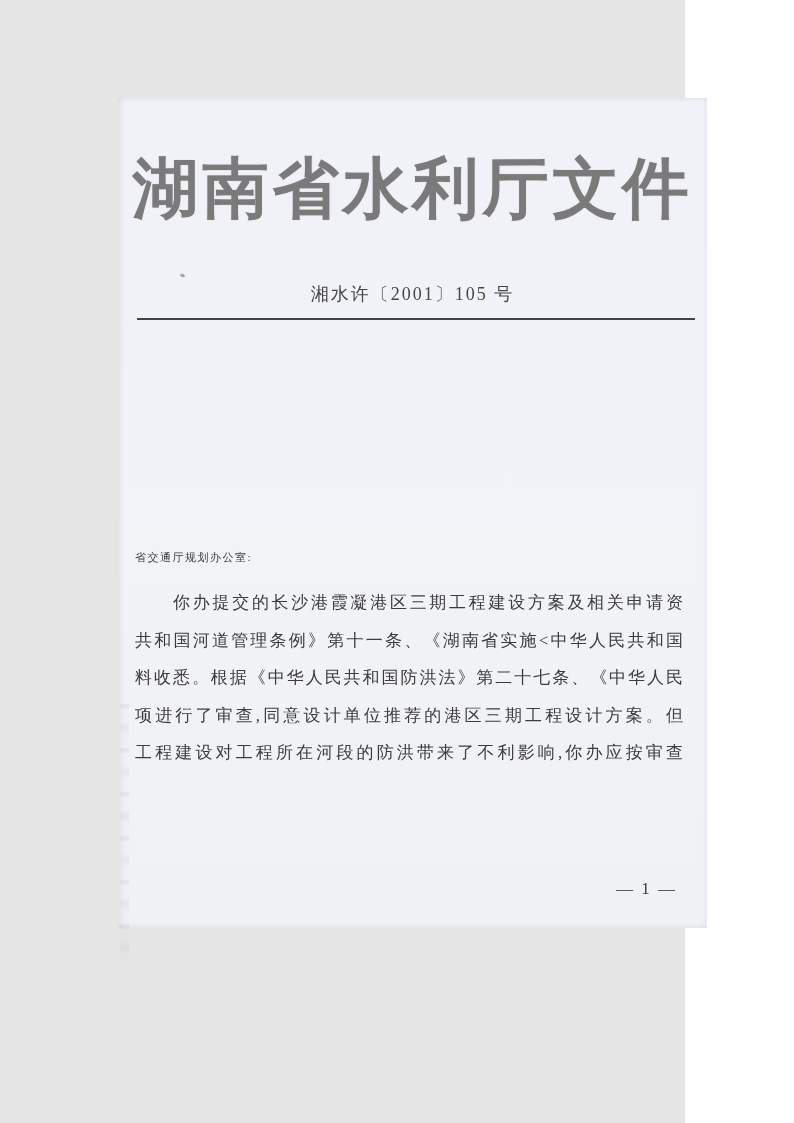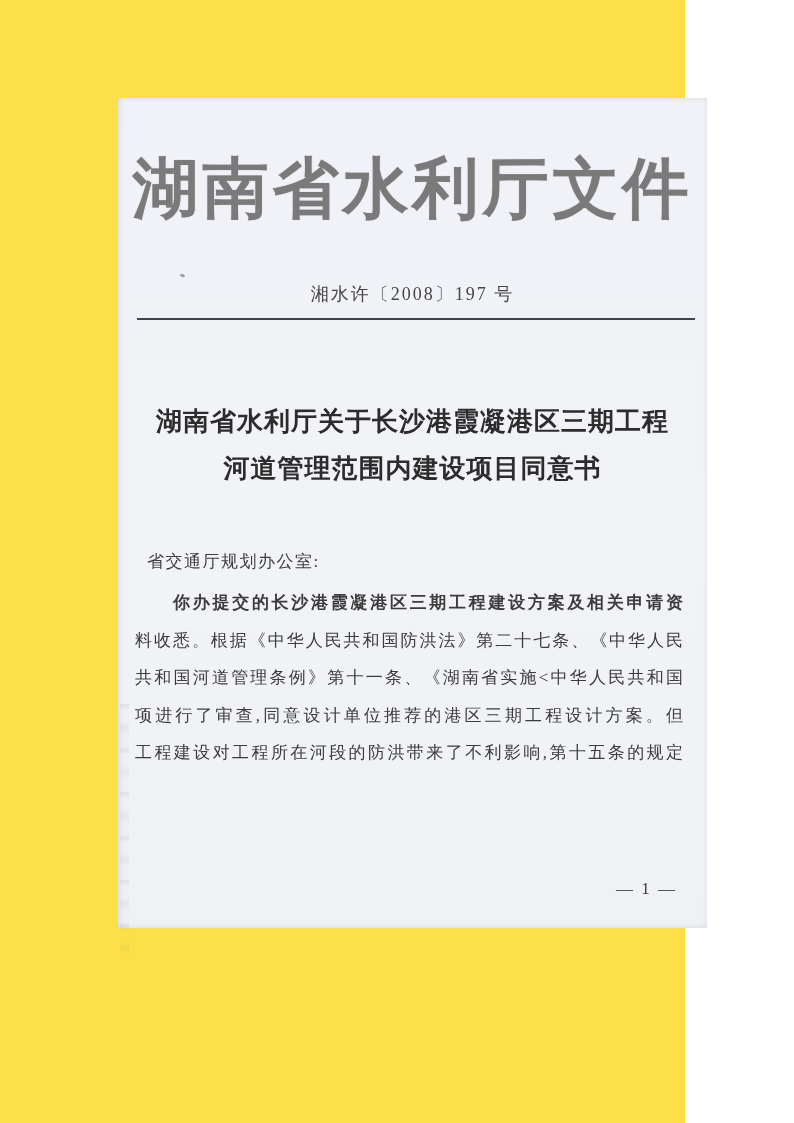--- a/index.html
+++ b/index.html
@@ -5,21 +5,21 @@
   html, body {
     margin: 0; padding: 0;
     width: 794px; height: 1123px;
     background: #ffffff;
     overflow: hidden;
     font-family: "Liberation Serif", "DejaVu Serif", serif;
   }
   .canvas {
     position: relative;
     width: 685px; height: 1123px;
-    background: #fde047;
+    background: #e5e5e5;
   }
   
   .paper {
     position: absolute;
     left: 118px; top: 98px;
     width: 589px; height: 830px;
     background: linear-gradient(180deg, #f1f2f7 0%, #f2f3f7 55%, #f0f1f5 100%);
     box-shadow: inset 4px 0 9px -4px rgba(100,105,125,0.18),
                 inset -3px 0 7px -4px rgba(100,105,125,0.10),
                 inset 0 3px 7px -4px rgba(100,105,125,0.10),
@@ -60,40 +60,40 @@
     text-align: center;
     font-size: 26px;
     font-weight: 700;
     line-height: 47px;
     letter-spacing: 1px;
     color: #2c2c2c;
     white-space: nowrap;
   }
   .salutation {
     position: absolute;
-    left: 29px; top: 452px;
-    font-size: 17px;
+    left: 17px; top: 452px;
+    font-size: 11px;
     letter-spacing: 1.5px;
     color: #3c3c3c;
     white-space: nowrap;
   }
   .body-block {
     position: absolute;
     left: 17px; top: 486px;
     width: 548px;
     font-size: 17px;
     line-height: 37.5px;
     color: #3c3c3c;
   }
   .bline {
     text-align: justify;
     text-align-last: justify;
     white-space: nowrap;
   }
-  .bline.indent { text-indent: 38px; font-weight: bold; }
+  .bline.indent { text-indent: 38px; }
   .page-number {
     position: absolute;
     right: 30px; top: 781px;
     font-size: 17px;
     letter-spacing: 2px;
     color: #3c3c3c;
     white-space: nowrap;
   }
   .speck {
     position: absolute;
@@ -121,37 +121,33 @@
 </head>
 <body>
 
 <div class="canvas">
   <div class="paper">
 
     <div class="masthead">湖南省水利厅文件</div>
 
     <div class="speck"></div>
 
-    <div class="doc-number">湘水许〔2008〕197 号</div>
+    <div class="doc-number">湘水许〔2001〕105 号</div>
 
     <div class="rule"></div>
 
-    <div class="doc-title">
-      <div>湖南省水利厅关于长沙港霞凝港区三期工程</div>
-      <div>河道管理范围内建设项目同意书</div>
-    </div>
 
     <div class="salutation">省交通厅规划办公室:</div>
 
     <div class="body-block">
       <div class="bline indent">你办提交的长沙港霞凝港区三期工程建设方案及相关申请资</div>
+      <div class="bline">共和国河道管理条例》第十一条、《湖南省实施&lt;中华人民共和国</div>
       <div class="bline">料收悉。根据《中华人民共和国防洪法》第二十七条、《中华人民</div>
-      <div class="bline">共和国河道管理条例》第十一条、《湖南省实施&lt;中华人民共和国</div>
       <div class="bline">项进行了审查,同意设计单位推荐的港区三期工程设计方案。但</div>
-      <div class="bline">工程建设对工程所在河段的防洪带来了不利影响,第十五条的规定</div>
+      <div class="bline">工程建设对工程所在河段的防洪带来了不利影响,你办应按审查</div>
     </div>
 
     <div class="page-number">— 1 —</div>
 
     <div class="bleed-marks"></div>
 
   </div>
 </div>
 
 </body></html>

